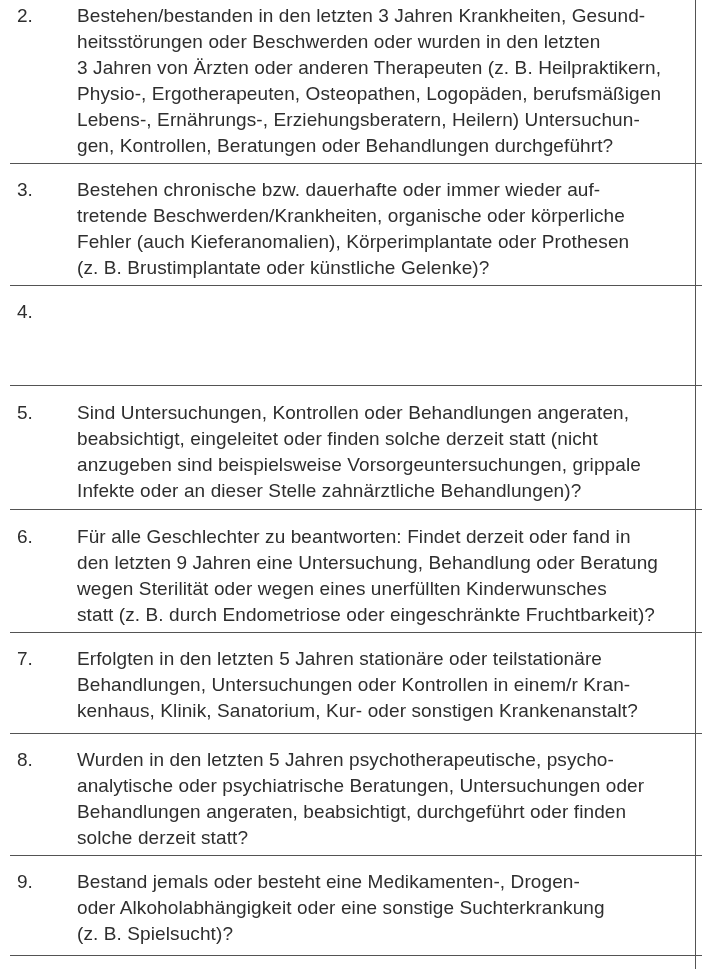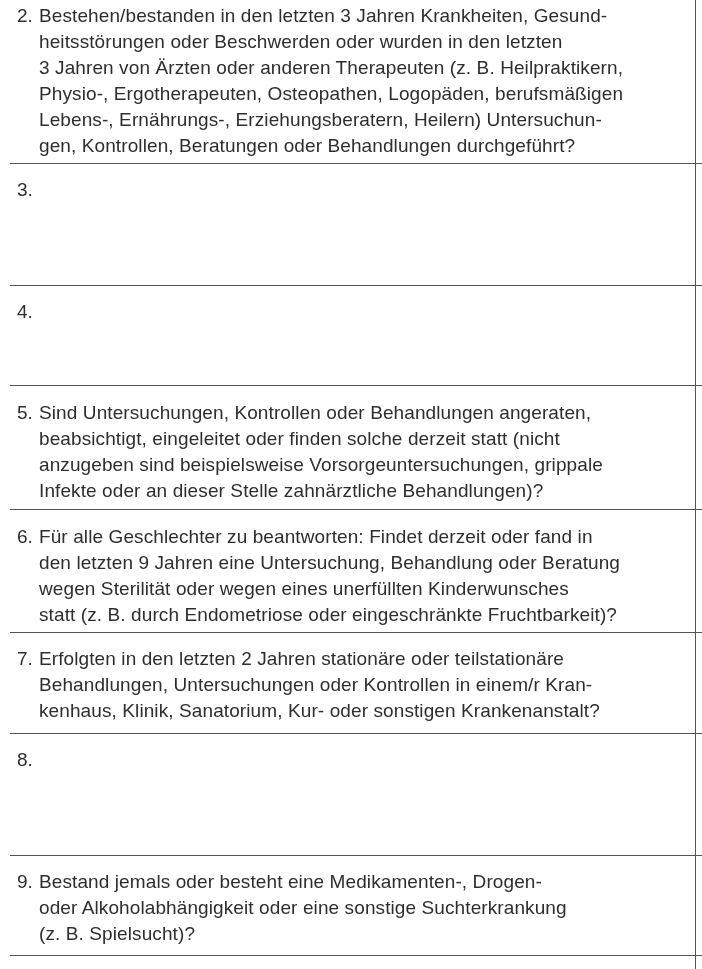--- a/index.html
+++ b/index.html
@@ -41,20 +41,21 @@
     font-size: 19px;
     line-height: 26px;
     white-space: nowrap;
   }
   .question-text {
     flex: 1 1 auto;
     font-size: 19px;
     line-height: 26px;
     white-space: pre-line;
     letter-spacing: 0.1px;
+    margin-left: 38px;
   }
   .vertical-rule {
     position: absolute;
     top: 0;
     left: 695px;
     width: 1px;
     height: 969px;
     background: #545454;
   }
 </style>
@@ -67,46 +68,54 @@
     <span class="question-number">2.</span>
     <span class="question-text">Bestehen/bestanden in den letzten 3 Jahren Krankheiten, Gesund-
 heitsstörungen oder Beschwerden oder wurden in den letzten
 3 Jahren von Ärzten oder anderen Therapeuten (z. B. Heilpraktikern,
 Physio-, Ergotherapeuten, Osteopathen, Logopäden, berufsmäßigen
 Lebens-, Ernährungs-, Erziehungsberatern, Heilern) Untersuchun-
 gen, Kontrollen, Beratungen oder Behandlungen durchgeführt?</span>
   </div>
       <div class="question-row q1">
     <span class="question-number">3.</span>
+    <span class="question-text">Bestehen chronische bzw. dauerhafte oder immer wieder auf-
+tretende Beschwerden/Krankheiten, organische oder körperliche
+Fehler (auch Kieferanomalien), Körperimplantate oder Prothesen
+(z. B. Brustimplantate oder künstliche Gelenke)?</span>
   </div>
       <div class="question-row q2">
     <span class="question-number">4.</span>
   </div>
       <div class="question-row q3">
     <span class="question-number">5.</span>
     <span class="question-text">Sind Untersuchungen, Kontrollen oder Behandlungen angeraten,
 beabsichtigt, eingeleitet oder finden solche derzeit statt (nicht
 anzugeben sind beispielsweise Vorsorgeuntersuchungen, grippale
 Infekte oder an dieser Stelle zahnärztliche Behandlungen)?</span>
   </div>
       <div class="question-row q4">
     <span class="question-number">6.</span>
     <span class="question-text">Für alle Geschlechter zu beantworten: Findet derzeit oder fand in
 den letzten 9 Jahren eine Untersuchung, Behandlung oder Beratung
 wegen Sterilität oder wegen eines unerfüllten Kinderwunsches
 statt (z. B. durch Endometriose oder eingeschränkte Fruchtbarkeit)?</span>
   </div>
       <div class="question-row q5">
     <span class="question-number">7.</span>
-    <span class="question-text">Erfolgten in den letzten 2 Jahren stationäre oder teilstationäre
+    <span class="question-text">Erfolgten in den letzten 5 Jahren stationäre oder teilstationäre
 Behandlungen, Untersuchungen oder Kontrollen in einem/r Kran-
 kenhaus, Klinik, Sanatorium, Kur- oder sonstigen Krankenanstalt?</span>
   </div>
       <div class="question-row q6">
     <span class="question-number">8.</span>
+    <span class="question-text">Wurden in den letzten 5 Jahren psychotherapeutische, psycho-
+analytische oder psychiatrische Beratungen, Untersuchungen oder
+Behandlungen angeraten, beabsichtigt, durchgeführt oder finden
+solche derzeit statt?</span>
   </div>
       <div class="question-row q7">
     <span class="question-number">9.</span>
     <span class="question-text">Bestand jemals oder besteht eine Medikamenten-, Drogen-
 oder Alkoholabhängigkeit oder eine sonstige Suchterkrankung
 (z. B. Spielsucht)?</span>
   </div>
     </div>
   <div class="vertical-rule"></div>
 </div>

